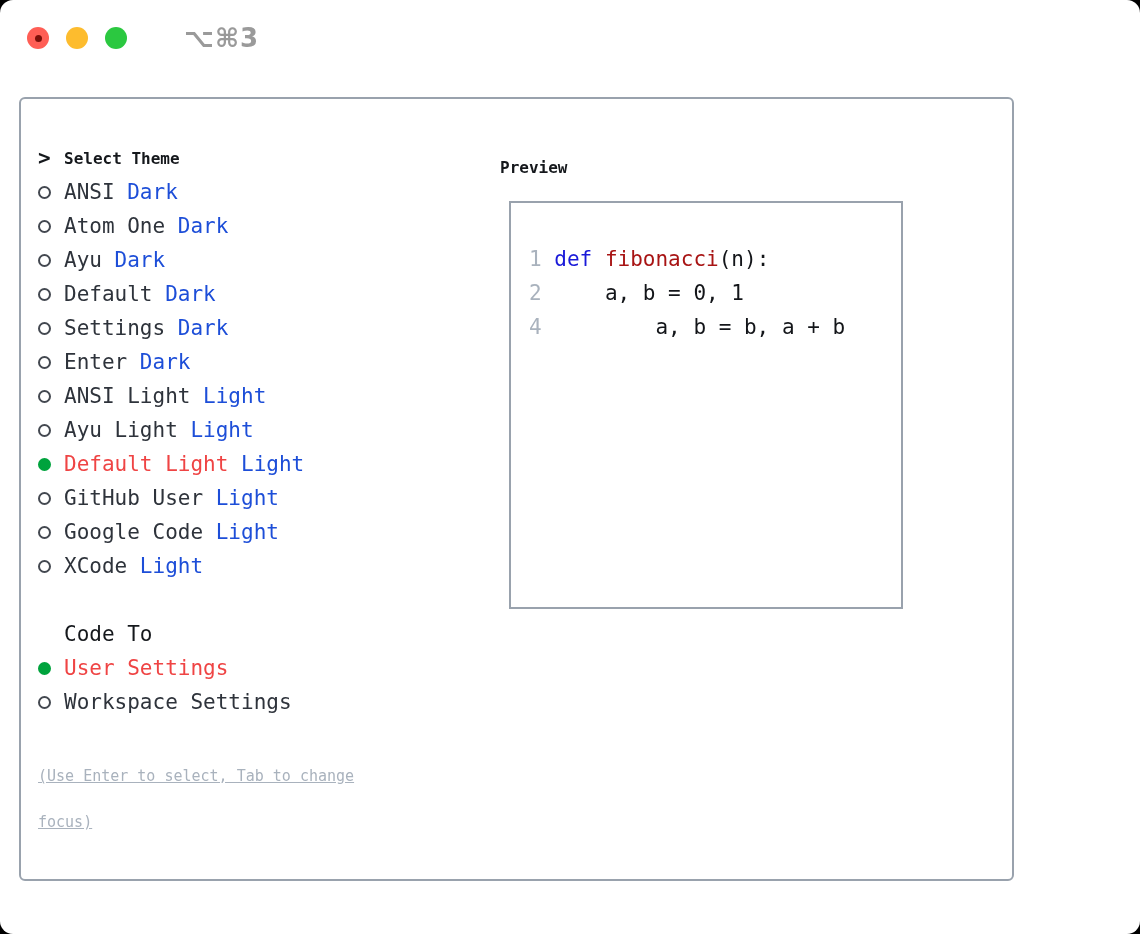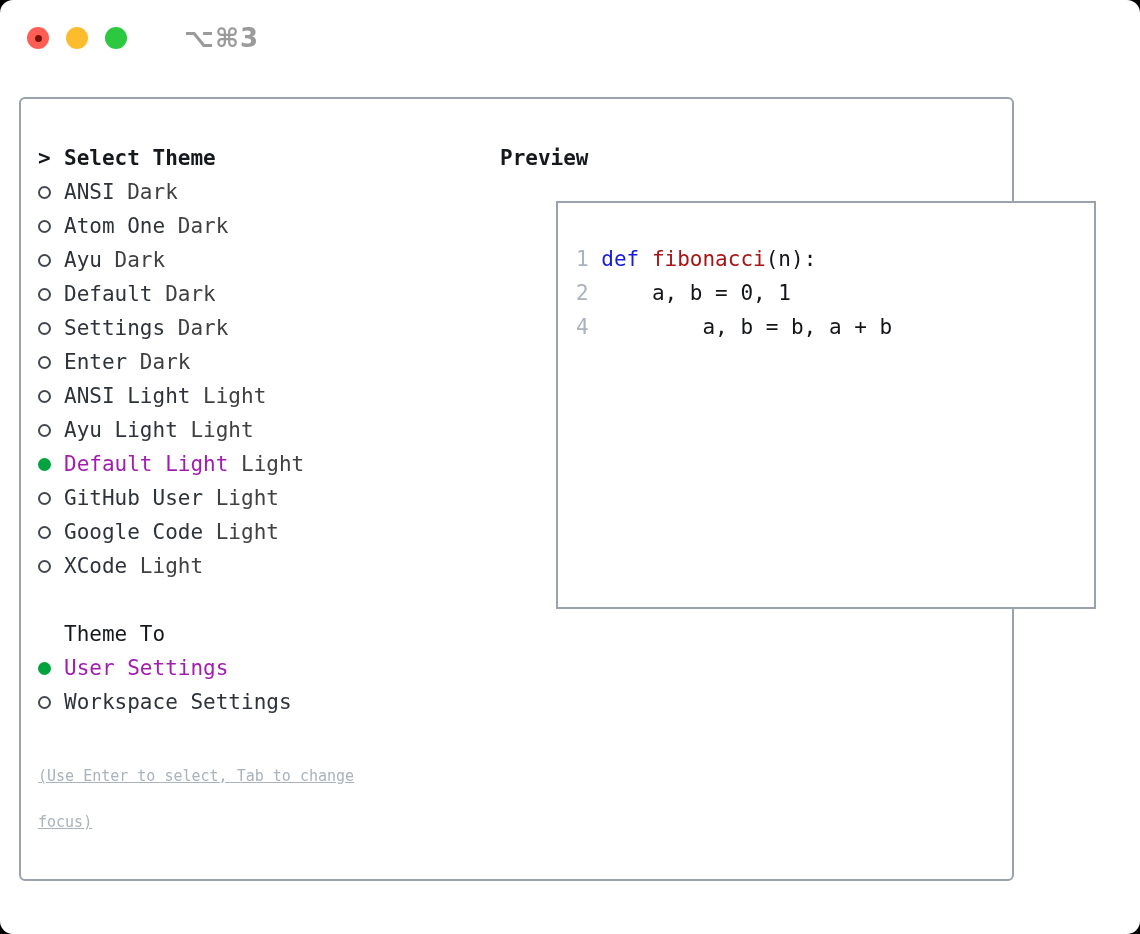--- a/index.html
+++ b/index.html
@@ -84,63 +84,62 @@
     display: flex;
     align-items: center;
   }
   .prompt {
     font-weight: 700;
     color: #15181c;
   }
   .heading {
     font-weight: 700;
     color: #15181c;
-    font-size: 21px;
+    font-size: 16px;
   }
   .subheading { color: #15181c; }
   .circle {
     width: 13px;
     height: 13px;
     box-sizing: border-box;
     border-radius: 50%;
     border: 2px solid #434850;
   }
   .circle.sel {
     background: #00a33d;
     border-color: #00a33d;
   }
   .label { white-space: pre; color: #2e333b; }
-  .label.sel { color: #a21caf; }
-  .tag { white-space: pre; color: #404040; text-align: center; }
+  .label.sel { color: #ef4444; }
+  .tag { white-space: pre; color: #1d4ed8; text-align: center; }
   .hint {
     width: 378px;
     line-height: 46px;
     font-size: 15px;
     color: #a9b2bd;
     text-decoration: underline;
   }
   
   .preview-heading {
     position: absolute;
     left: 479px;
-    top: 42px;
+    top: 52px;
     line-height: 34px;
   }
   .preview-box {
     position: absolute;
     left: 488px;
     top: 102px;
-    width: 540px;
+    width: 394px;
     height: 408px;
     box-sizing: border-box;
     border: 2px solid #99a2ad;
     padding: 39px 16px 0 18px;
     background: #ffffff;
     overflow: hidden;
-    margin-left: 47px;
   }
   .pline {
     margin: 0;
     line-height: 34px;
     height: 34px;
     font-size: 21px;
     white-space: pre;
     font-family: "DejaVu Sans Mono", monospace;
   }
   .lnum        { color: #a9b2bd; }
@@ -254,21 +253,21 @@
             </span>
             <span class="label">XCode</span>
             <span class="tag"> Light</span>
           </div>
         </div>
 
       <div class="row blank"></div>
 
       <div class="row">
         <span class="marker"></span>
-        <span class="subheading">Theme To</span>
+        <span class="subheading">Code To</span>
       </div>
 
       <div id="apply-list">
           <div class="row">
             <span class="marker">
               <span class="circle sel"></span>
             </span>
             <span class="label sel">User Settings</span>
           </div>
           <div class="row">

